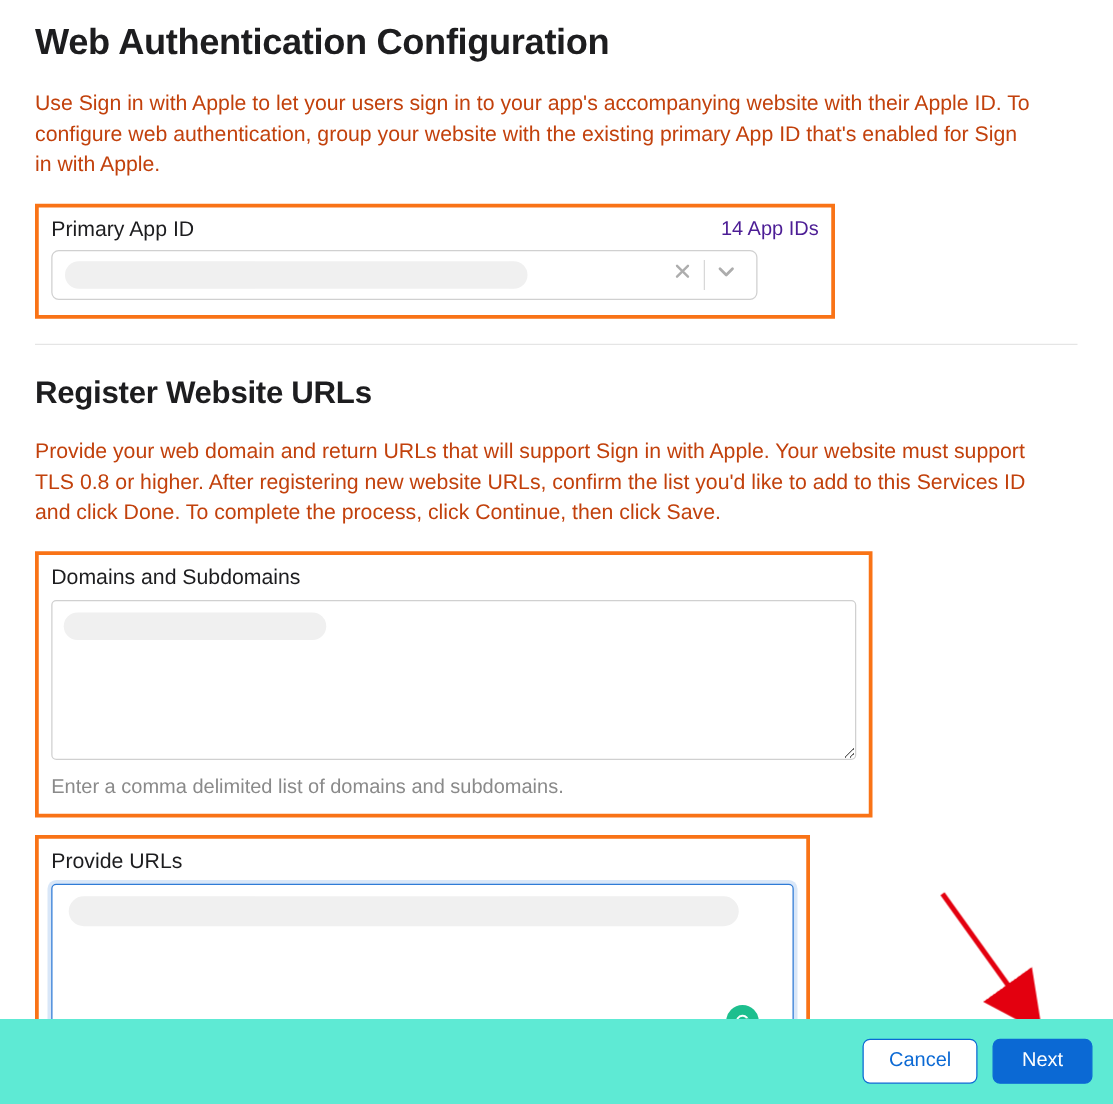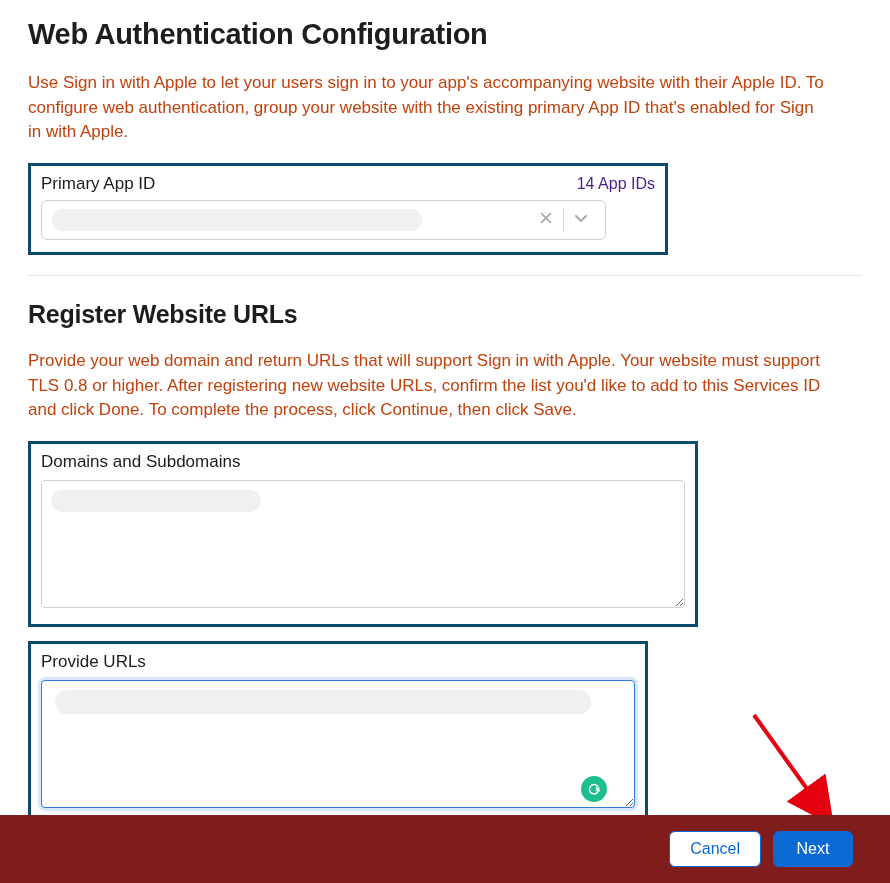--- a/index.html
+++ b/index.html
@@ -48,21 +48,21 @@
     margin-bottom: 18px;
   }
   .section-divider {
     border: none;
     border-top: 1px solid #e5e5e5;
     margin: 20px 0 14px 0;
   }
 
   
   .callout {
-    border: 3px solid #0c4a6e;
+    border: 3px solid #f97316;
     padding: 8px 10px 12px 10px;
     margin-bottom: 10px;
     position: relative;
   }
 
   .field-row {
     display: flex;
     align-items: center;
     justify-content: space-between;
     margin-bottom: 6px;
@@ -176,22 +176,22 @@
   .footer {
     position: absolute;
     left: 0;
     right: 0;
     bottom: 0;
     height: 68px;
     display: flex;
     align-items: center;
     justify-content: flex-end;
     gap: 12px;
-    padding: 0 37px;
-    background: #7f1d1d;
+    padding: 0 16px;
+    background: #5eead4;
   }
   .btn {
     height: 36px;
     padding: 0 20px;
     border-radius: 6px;
     font-size: 16px;
     font-weight: 400;
     cursor: pointer;
     display: inline-flex;
     align-items: center;
@@ -263,20 +263,21 @@
 
   <div class="callout" style="width:670px;">
     <div class="textarea-group">
       <div class="textarea-label">Domains and Subdomains</div>
       <div class="ta-wrap">
         <textarea class="plain" style=""></textarea>
         <div class="redact-overlay" style="left:10px; top:10px;">
           <div style="height:22px; width:210px; background:#f0f0f0; border-radius:12px;"></div>
         </div>
       </div>
+      <div class="helper">Enter a comma delimited list of domains and subdomains.</div>
     </div>
   </div>
 
   <div class="callout" style="width:620px; margin-top:14px;">
     <div class="textarea-group">
       <div class="textarea-label">Provide URLs</div>
       <div class="ta-wrap">
         <textarea class="focused" style=""></textarea>
         <div class="redact-overlay" style="left:10px; top:10px; right:40px;">
           <div style="display:flex; align-items:center; gap:0;">

